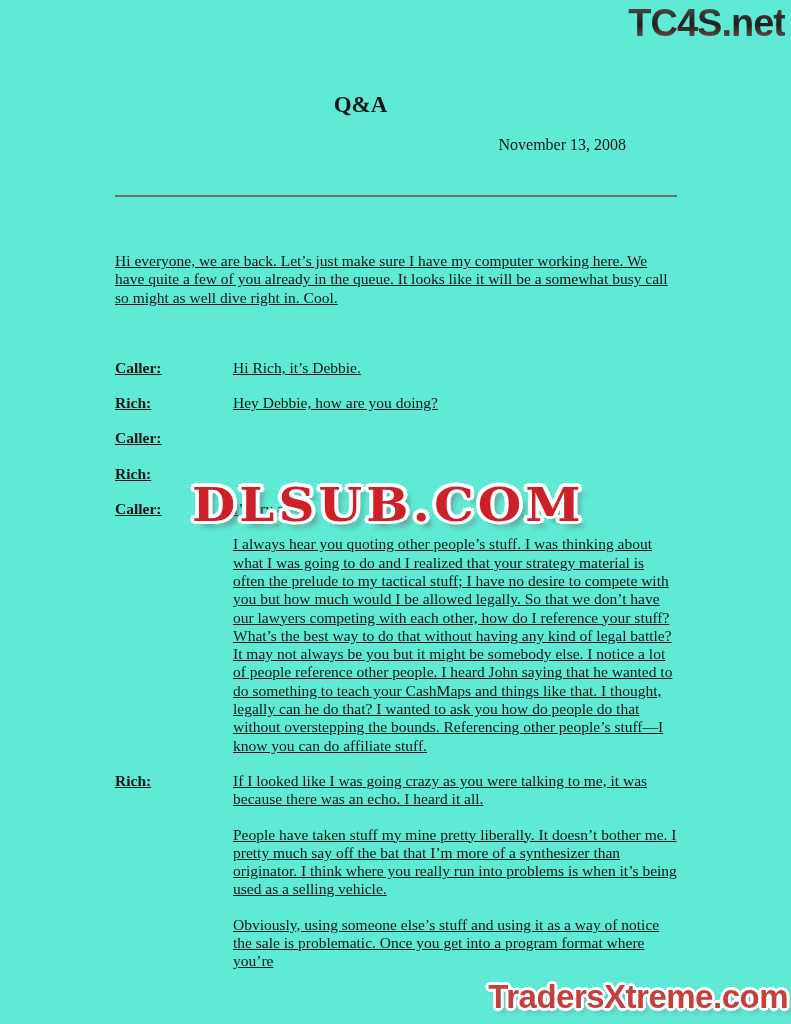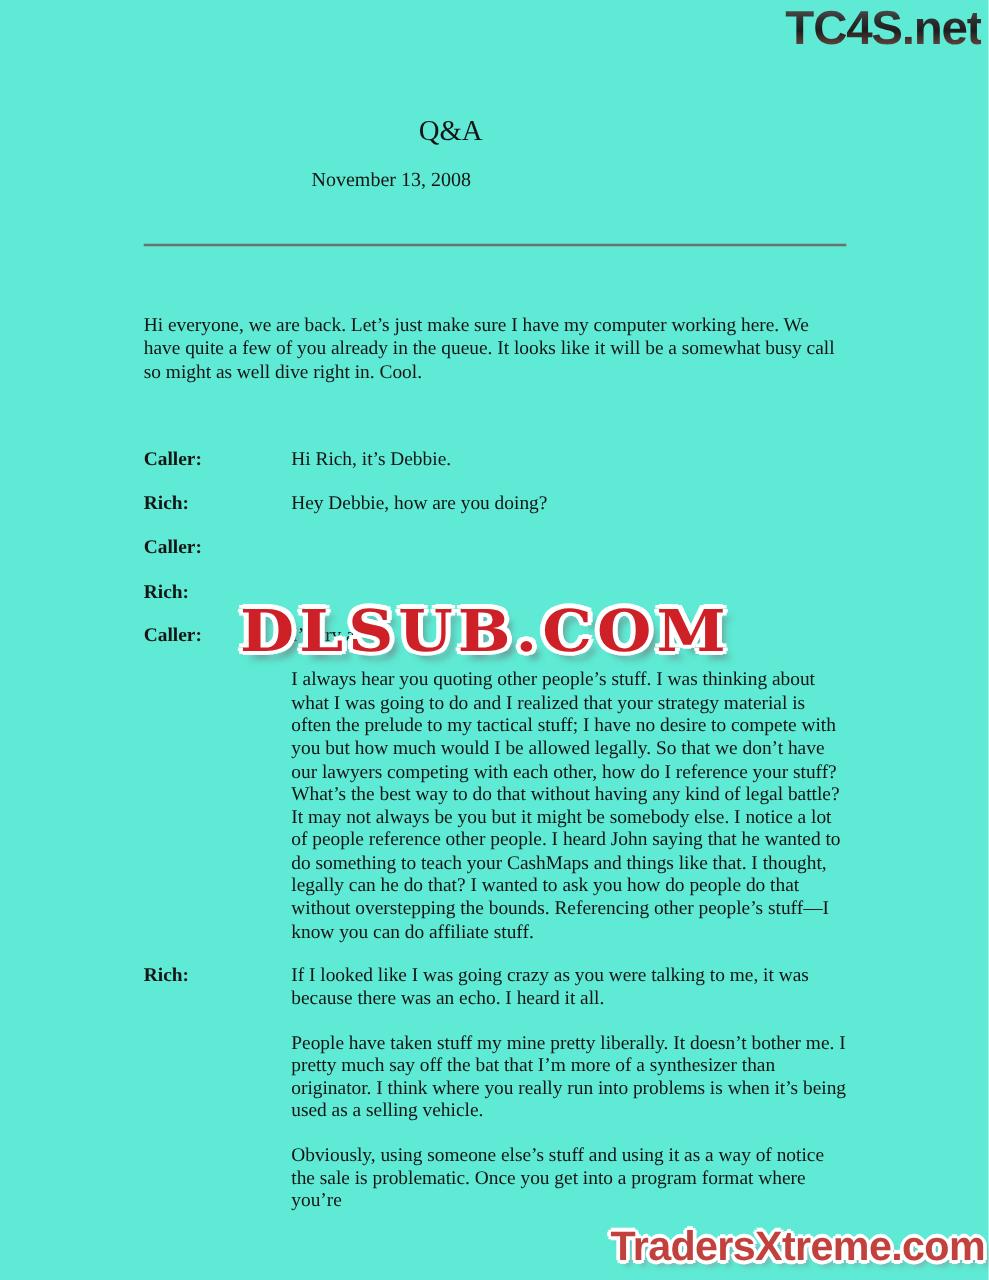--- a/index.html
+++ b/index.html
@@ -23,35 +23,35 @@
     .tc4s{
       background:linear-gradient(180deg,#5f5f5f 0%,#303030 32%,#1e1e1e 52%,#5c413c 78%,#a5736a 100%);
       -webkit-background-clip:text;background-clip:text;
       color:transparent;
     }
   }
 
   
   .title{
     position:absolute;top:92px;left:0;width:721px;text-align:center;
-    font-size:23px;font-weight:normal;
+    font-size:23px;font-weight:bold;
   }
   .date{
-    position:absolute;top:136px;left:0;width:626px;text-align:center;
+    position:absolute;top:136px;left:0;width:626px;text-align:right;
     font-size:16px;
   }
   .rule{
     position:absolute;top:195px;left:115px;width:562px;height:0;
     border-top:2px solid #6e6e6e;
   }
 
   
   .content{
     position:absolute;left:115px;top:252px;width:563px;
-    font-size:15.5px;line-height:18.3px;
+    font-size:15.5px;line-height:18.3px;text-decoration:underline;
   }
   .intro{margin:0 0 52px 0;}
   .row{display:flex;margin:0 0 17px 0;gap:24px;}
   .spk{width:94px;flex-shrink:0;font-weight:bold;}
   .turn{flex:1;}
   .turn p{margin:0;}
   .turn p.follow{margin-top:17px;}
   .gap-under-watermark{display:inline-block;width:282px;}
 
   

